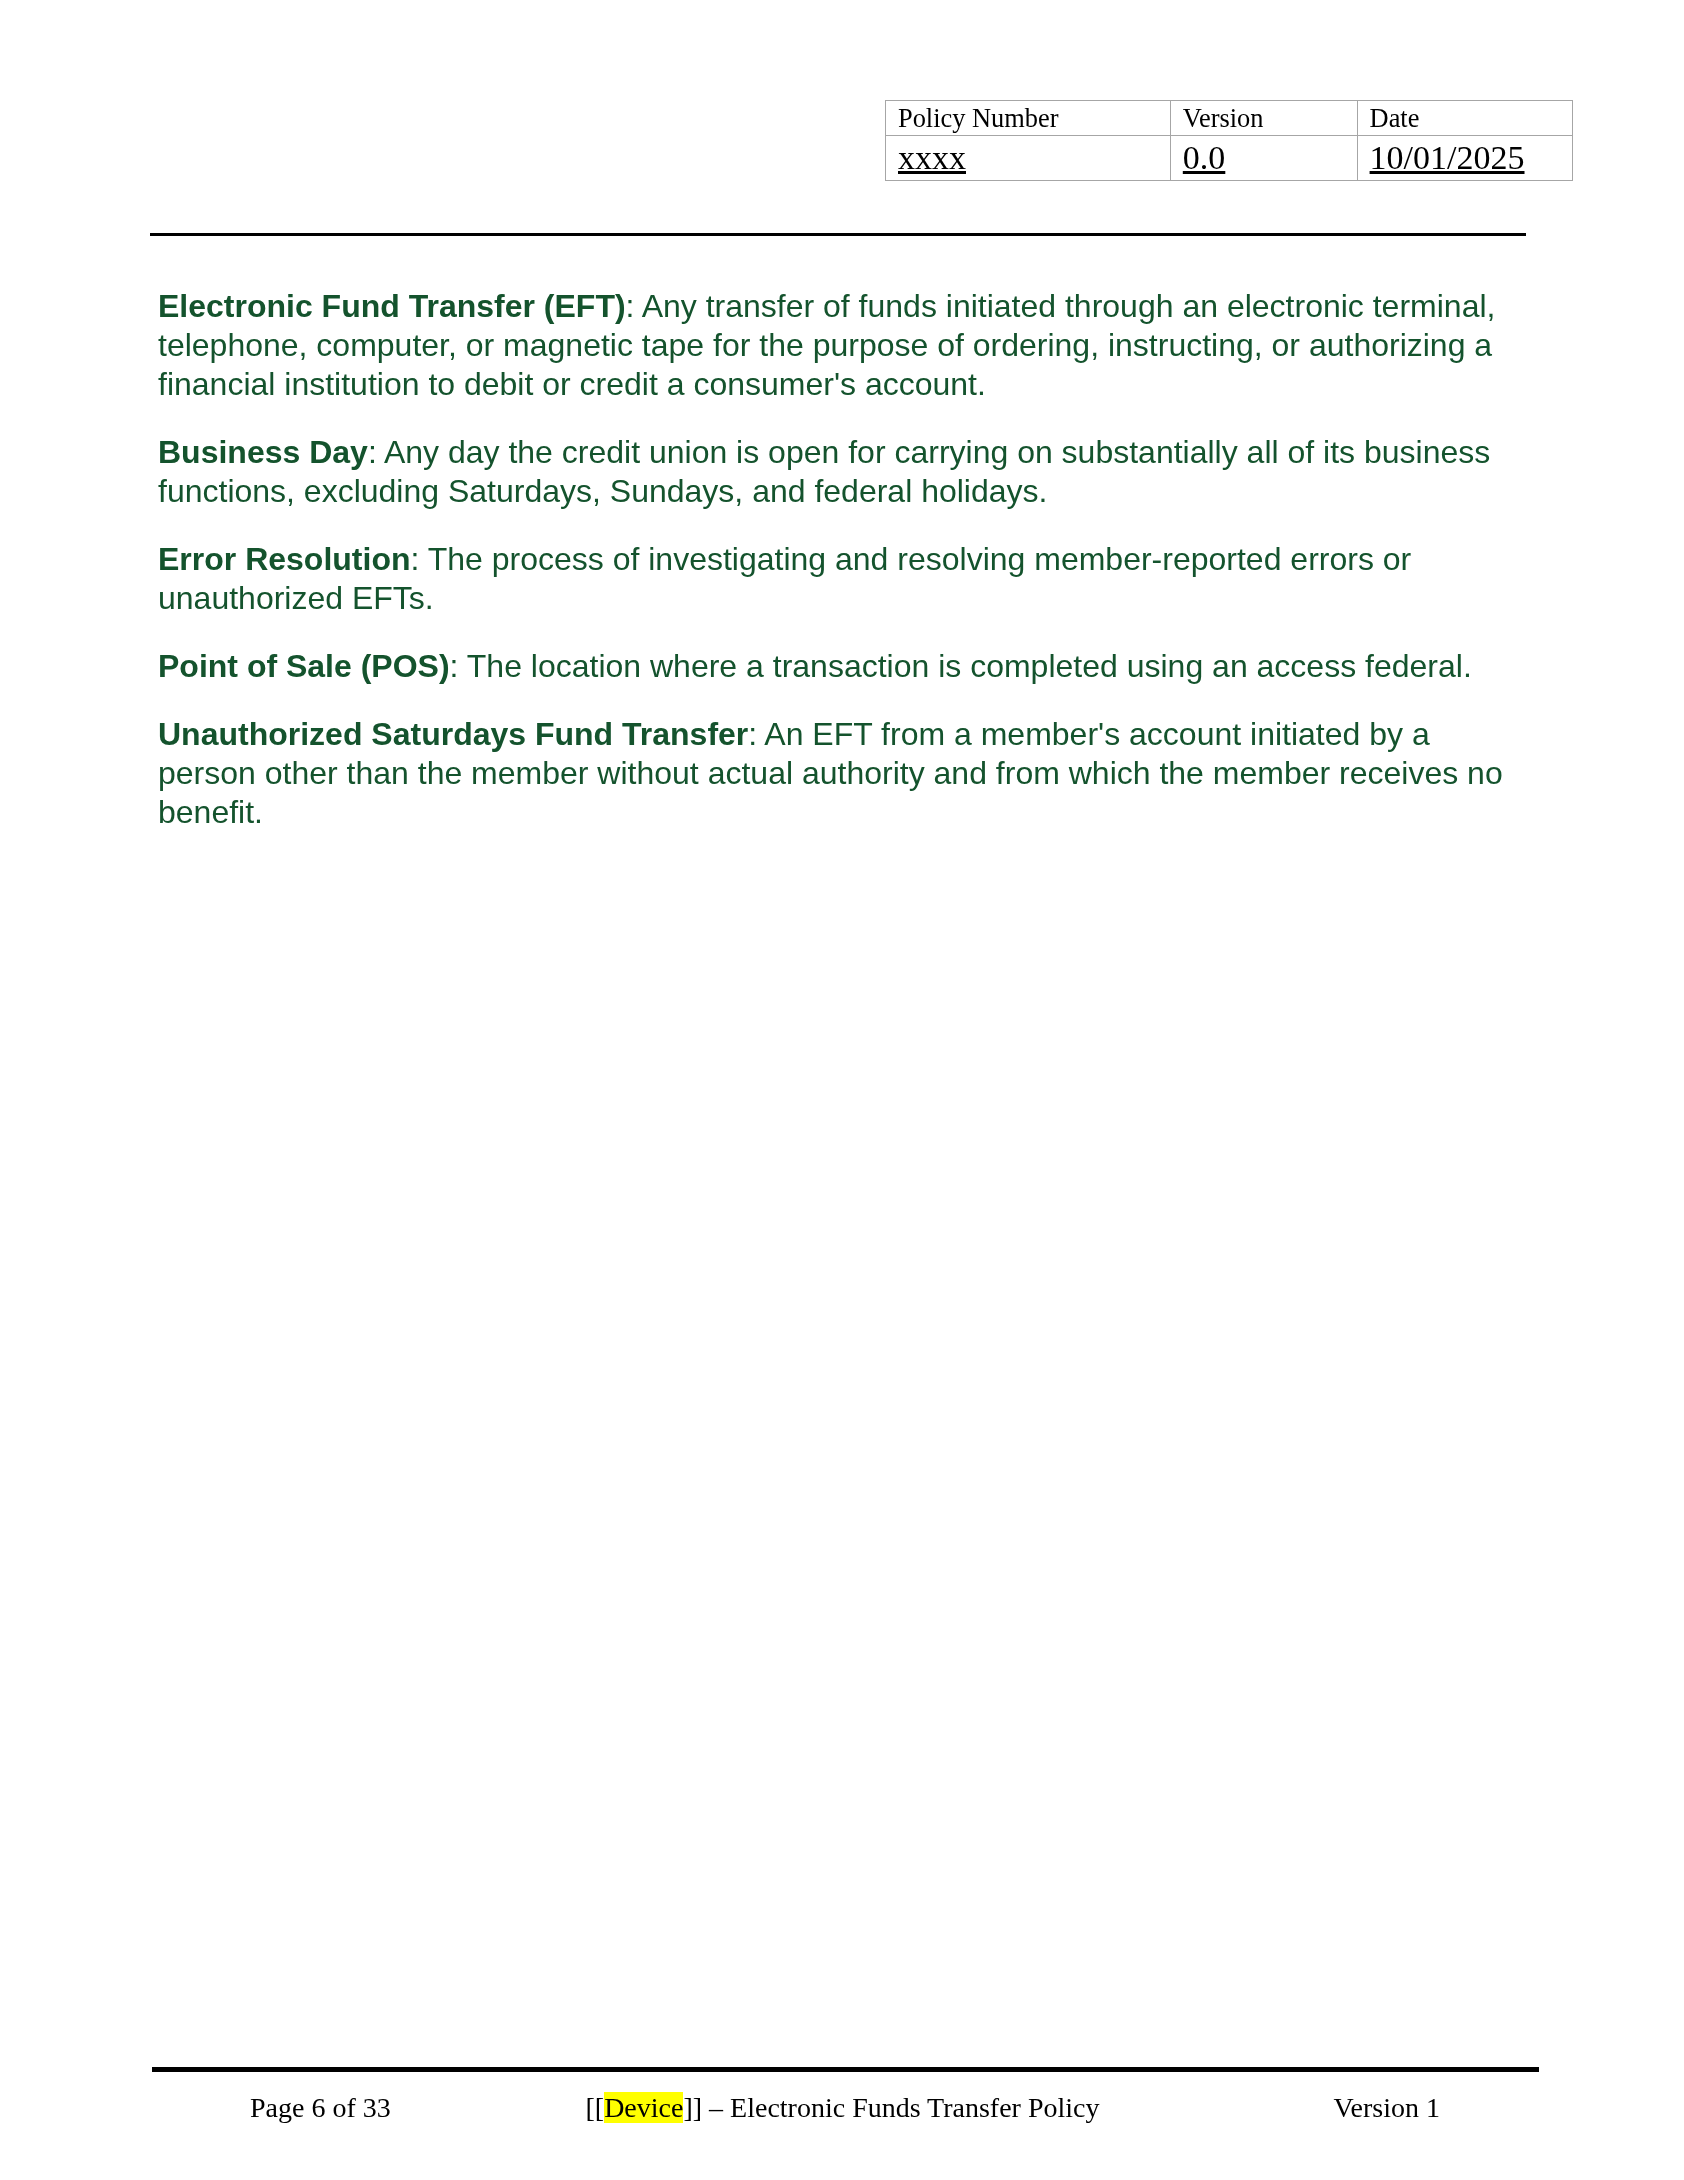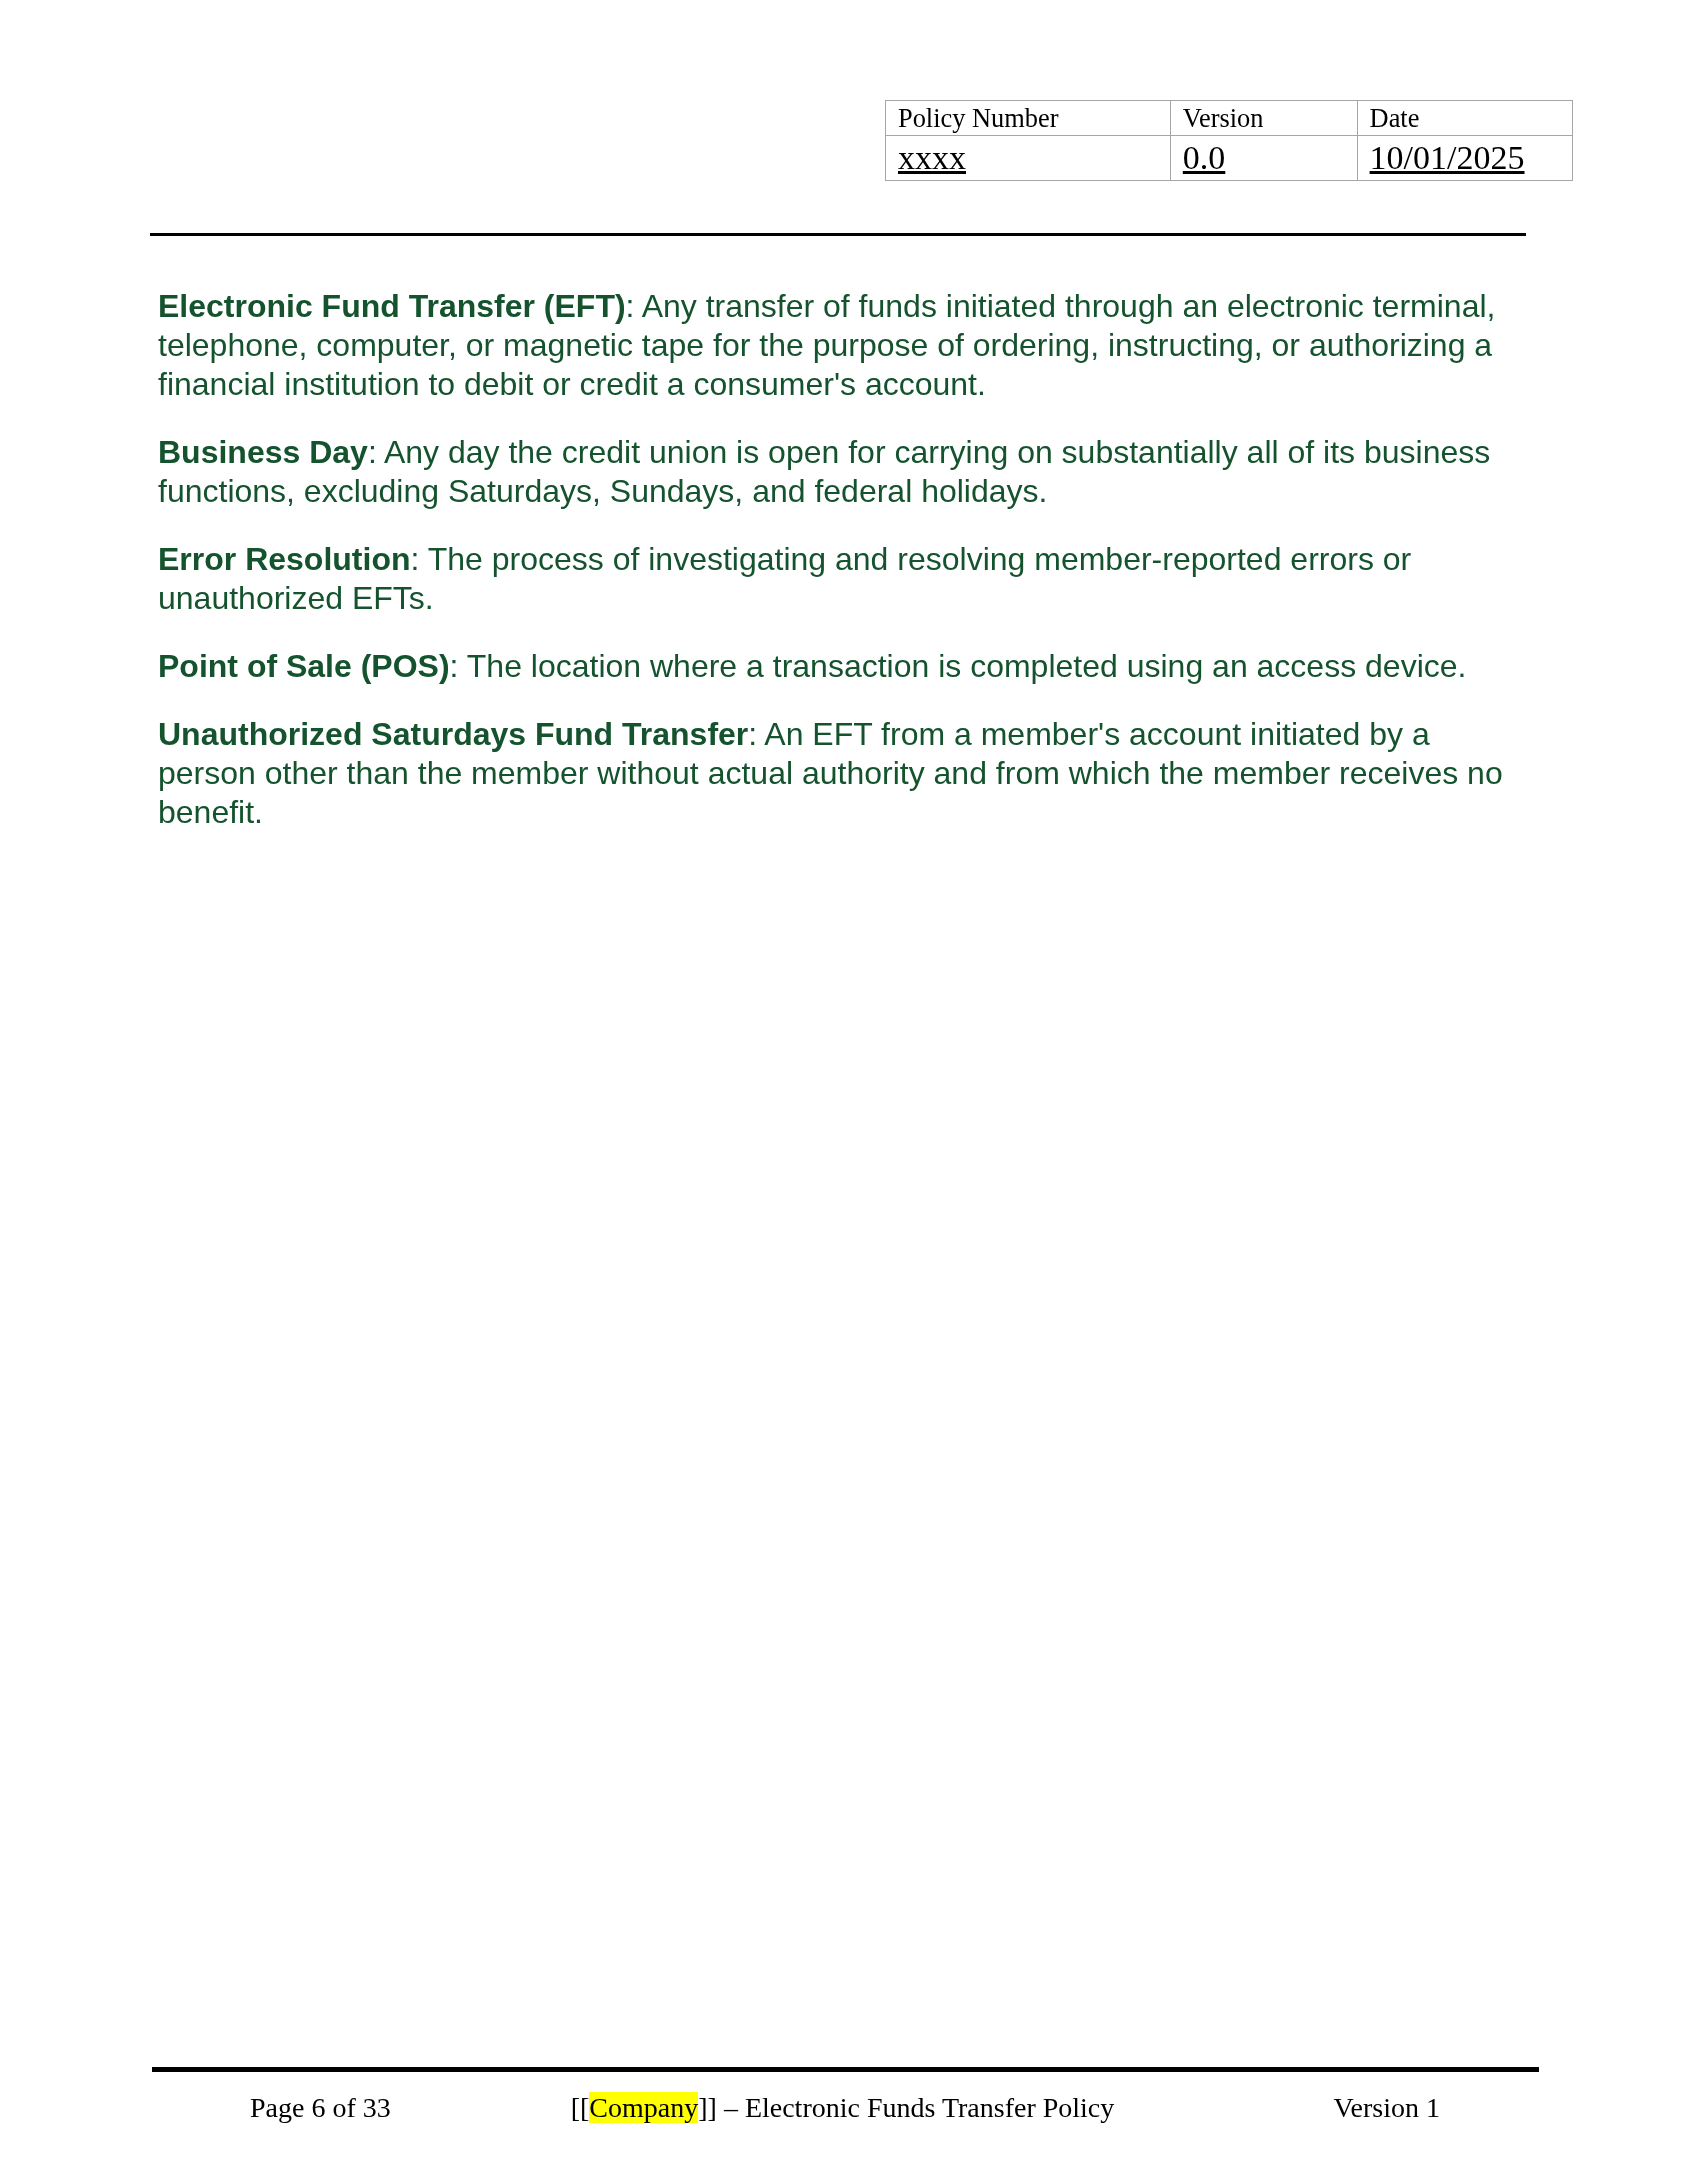--- a/index.html
+++ b/index.html
@@ -136,26 +136,26 @@
     </tr>
   </tbody>
     </table>
 
   <div class="header-rule"></div>
 
   <div class="content">
     <p><span class="term">Electronic Fund Transfer (EFT)</span><span>: Any transfer of funds initiated through an electronic terminal, telephone, computer, or magnetic tape for the purpose of ordering, instructing, or authorizing a financial institution to debit or credit a consumer's account.</span></p>
     <p><span class="term">Business Day</span><span>: Any day the credit union is open for carrying on substantially all of its business functions, excluding Saturdays, Sundays, and federal holidays.</span></p>
     <p><span class="term">Error Resolution</span><span>: The process of investigating and resolving member-reported errors or unauthorized EFTs.</span></p>
-    <p><span class="term">Point of Sale (POS)</span><span>: The location where a transaction is completed using an access device.</span></p>
+    <p><span class="term">Point of Sale (POS)</span><span>: The location where a transaction is completed using an access federal.</span></p>
     <p><span class="term">Unauthorized Saturdays Fund Transfer</span><span>: An EFT from a member's account initiated by a person other than the member without actual authority and from which the member receives no benefit.</span></p>
   </div>
 
   <div class="footer-rule"></div>
 
   <div class="footer">
     <span class="page-info">Page 6 of 33</span>
-    <span class="doc-title"><span>[[</span><span class="highlight" style="background: rgb(255, 255, 0);">Company</span><span>]] – Electronic Funds Transfer Policy</span></span>
+    <span class="doc-title"><span>[[</span><span class="highlight" style="background: rgb(255, 255, 0);">Device</span><span>]] – Electronic Funds Transfer Policy</span></span>
     <span class="version-info">Version 1</span>
   </div>
 
 </div>
 
 
 </body></html>

